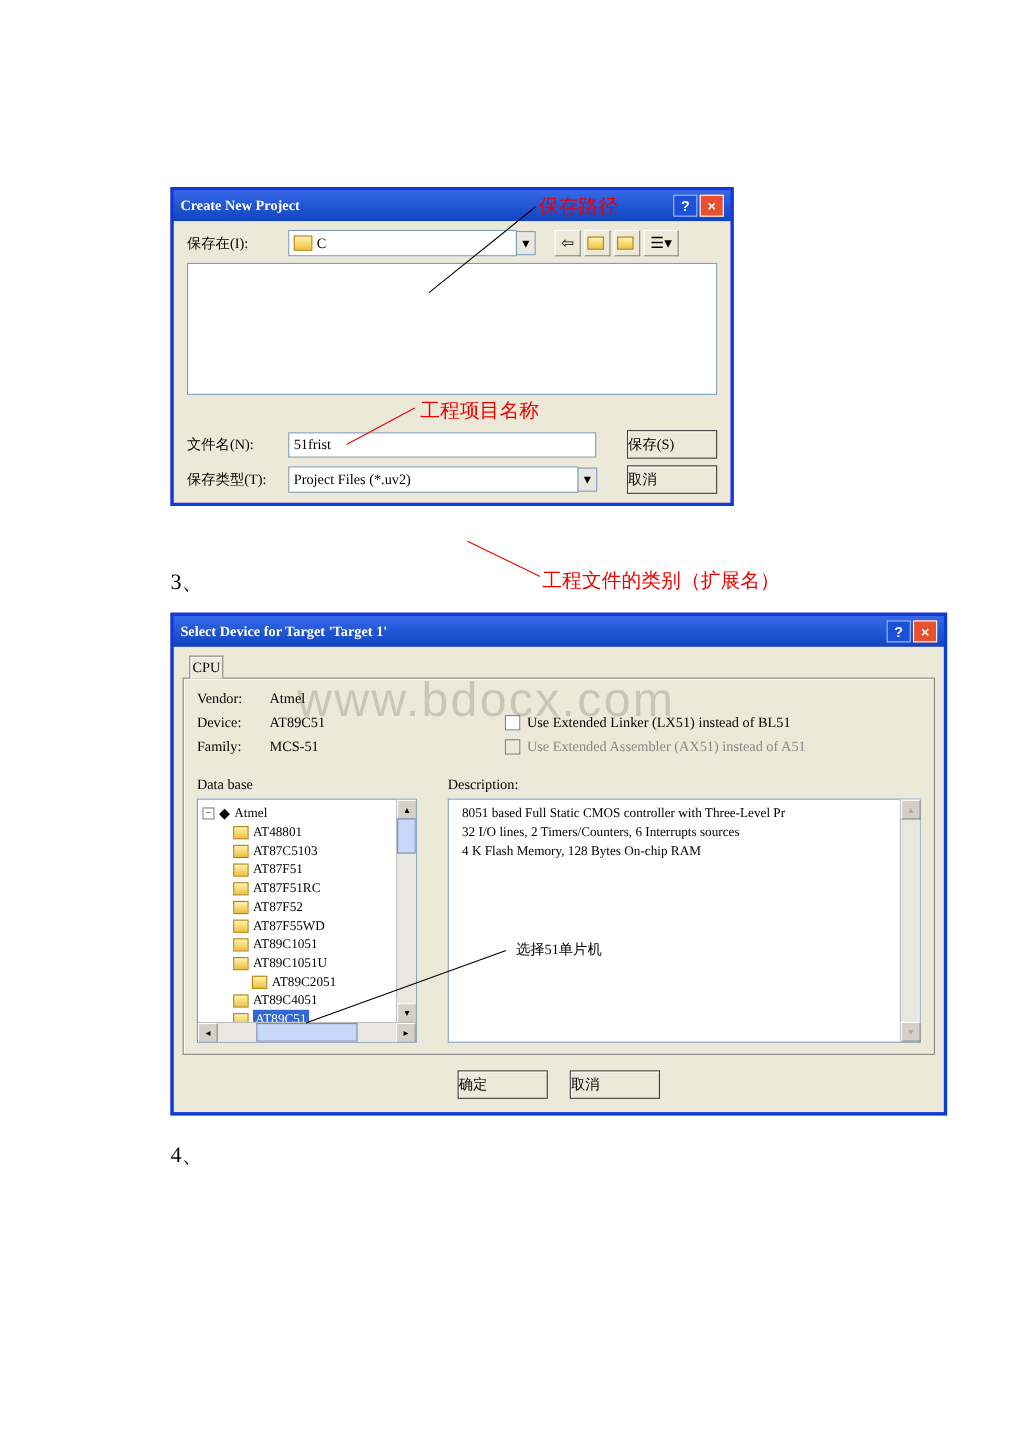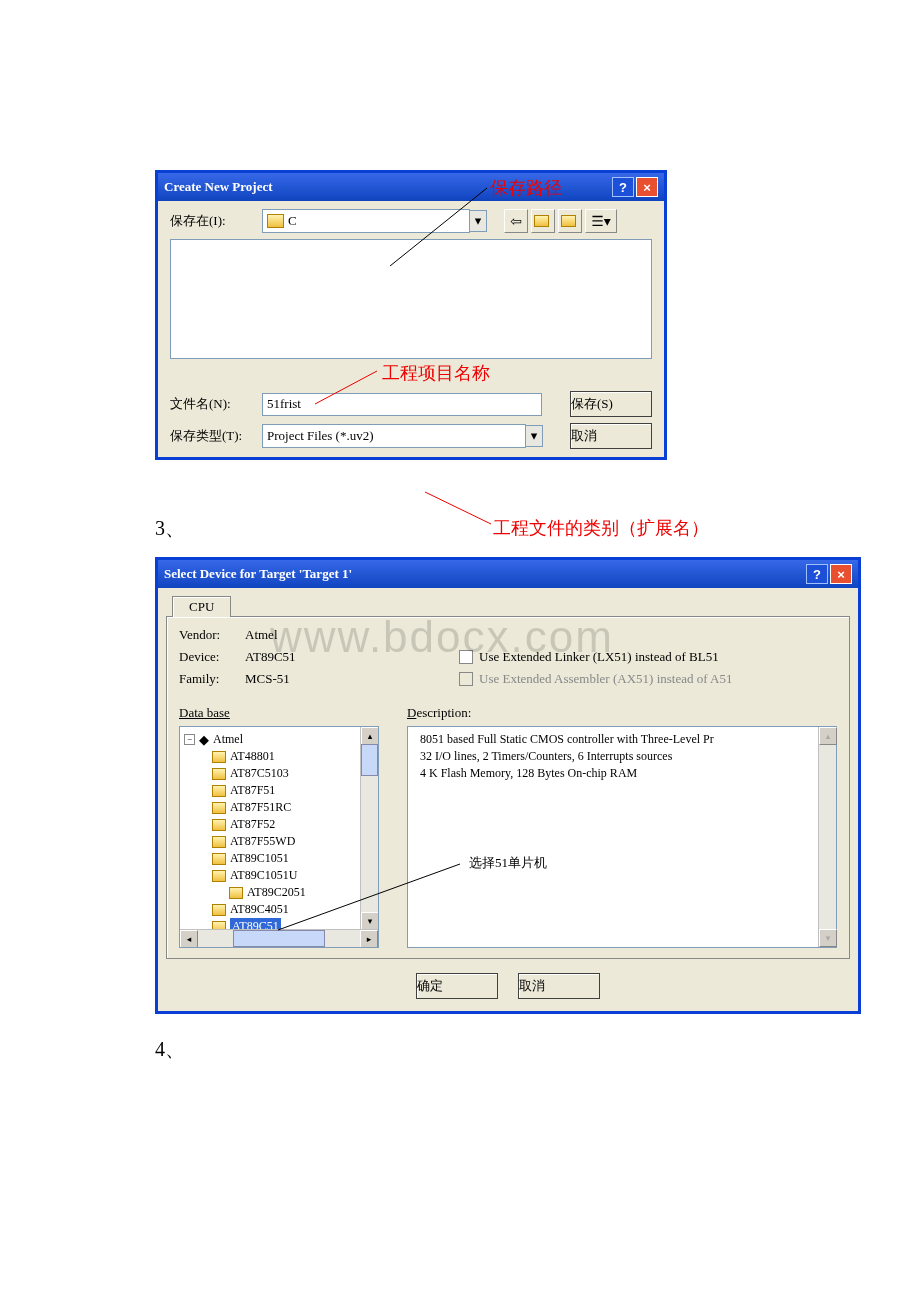--- a/index.html
+++ b/index.html
@@ -13,23 +13,23 @@
 .close-btn{background:#e85030;border:1px solid #fff;color:#fff}
 .dlg-body{padding:8px 12px;background:#ece9d8}
 .row{display:flex;align-items:center;margin-bottom:6px}
 .lbl{width:92px}
 .dd{border:1px solid #7f9db9;background:#fff;height:22px;display:flex;align-items:center;padding:0 4px;font-family:"SimSun"}
 .dd-arr{width:16px;height:20px;border:1px solid #7f9db9;background:#e8e8e0;display:flex;align-items:center;justify-content:center;margin-left:-1px}
 .tool{width:22px;height:22px;border:1px solid #fff;border-right-color:#888;border-bottom-color:#888;background:#ece9d8;display:flex;align-items:center;justify-content:center;margin-left:3px;font-size:14px}
 .filelist{border:1px solid #7f9db9;background:#fff;height:118px;margin-top:4px}
 .input{border:1px solid #7f9db9;background:#fff;height:21px;padding:0 4px;font-family:"SimSun";display:flex;align-items:center}
 .btn{border:1px solid #404040;background:#ece9d8;height:24px;width:80px;display:flex;align-items:center;justify-content:flex-start;box-shadow:inset 1px 1px #fff}
-.under{text-decoration:underline}
+.under{}
 svg.line{position:absolute;pointer-events:none}
-.tab{border:1px solid #888;border-bottom:none;background:#ece9d8;padding:2px 16px;display:inline-block;box-shadow:inset 1px 1px #fff}
+.tab{border:1px solid #888;border-bottom:none;background:#ece9d8;padding:2px 2px;display:inline-block;box-shadow:inset 1px 1px #fff}
 .frame{border:1px solid #888;background:#ece9d8;box-shadow:inset 1px 1px #fff;padding:10px 12px}
 .treebox{border:1px solid #7f9db9;background:#fff;position:relative;overflow:hidden}
 .scrollv{position:absolute;right:0;top:0;bottom:17px;width:17px;background:#e8e8e0;border-left:1px solid #c0c0c0}
 .scrollh{position:absolute;left:0;right:0;bottom:0;height:17px;background:#e8e8e0;border-top:1px solid #c0c0c0;display:flex;justify-content:space-between}
 .sbtn{width:16px;height:16px;background:#d4d0c8;border:1px solid #fff;border-right-color:#888;border-bottom-color:#888;display:flex;align-items:center;justify-content:center;font-size:9px}
 .tree{padding:4px 2px;font-family:"SimSun";font-size:12px;line-height:17px}
 .treerow{display:flex;align-items:center;gap:4px}
 .fold{width:12px;height:10px;background:linear-gradient(#fff3b0,#f0c040);border:1px solid #b08000}
 .sel{background:#3168d8;color:#fff;padding:0 2px}
 .desc{border:1px solid #7f9db9;background:#fff;padding:4px 12px;font-family:"SimSun";font-size:12px;line-height:17px;position:relative}

